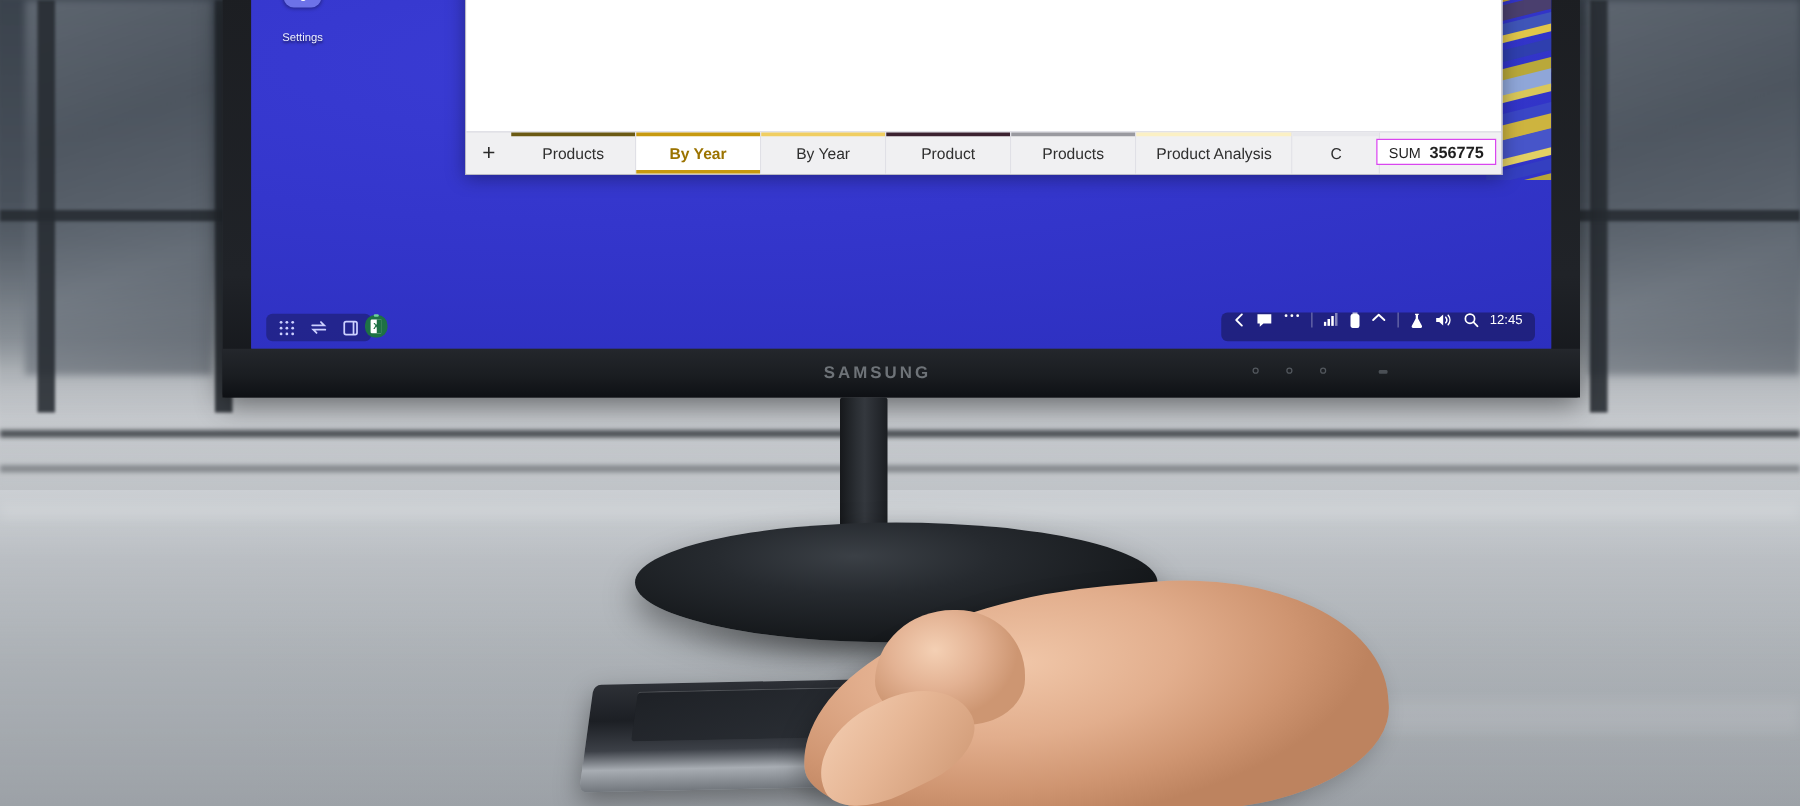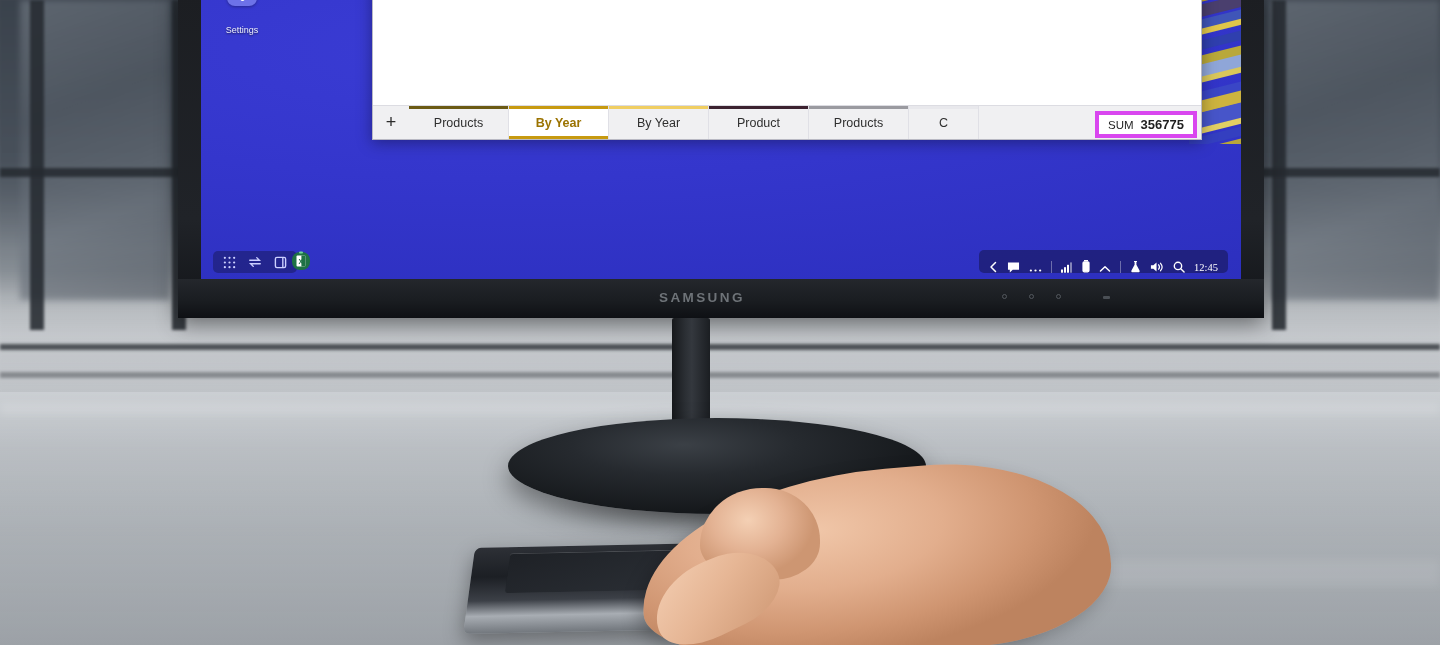--- a/index.html
+++ b/index.html
@@ -151,21 +151,21 @@
   }
   .tab.active {
     background: #ffffff; color: #9b7300; font-weight: 600;
   }
   .tab.active .botbar {
     position: absolute; left: 0; right: 0; bottom: 0; height: 3px;
     background: #c79a10;
   }
   #sumbadge {
     position: absolute; right: 4px; top: 5px;
-    background: #fff; border: 4px solid #d946ef;
+    background: #fff; border: 1px solid #d946ef;
     padding: 2px 9px; font-size: 11.5px; color: #1f1f1f;
     display: flex; gap: 7px; align-items: baseline;
   }
   #sumbadge .sumval { font-weight: 700; font-size: 13px; }
 
   
   #taskbar {
     position: absolute; left: 0; bottom: 0; width: 1040px; height: 31px;
   }
   #tb-left {
@@ -173,23 +173,22 @@
     background: rgba(30,32,120,.72); border-radius: 5px;
     display: flex; align-items: center; gap: 12px; padding: 0 10px;
   }
   #tb-apps {
     position: absolute; left: 88px; top: 1px;
     width: 26px; height: 26px;
   }
   #tb-right {
     position: absolute; right: 13px; top: 2px; height: 23px;
     background: rgba(28,30,110,.78); border-radius: 5px;
-    display: flex; align-items: flex-end; gap: 9px; padding: 0 10px;
+    display: flex; align-items: flex-start; gap: 9px; padding: 0 10px;
     color: #fff;
-    font-family: Liberation Serif, serif;
   }
   #tb-right .sep { width: 1px; height: 12px; background: rgba(255,255,255,.35); }
   #tb-clock { font-size: 10.5px; color: #fff; }
   .tbicon { display: flex; align-items: center; }
 
   
   #neck {
     position: absolute; left: 672px; top: 318px;
     width: 38px; height: 118px;
     background: linear-gradient(90deg,#16181b 0%,#2b2f34 35%,#34383e 52%,#1b1e22 100%);
@@ -342,20 +341,24 @@
                   <span>By Year</span>
                 </div>
                 <div class="tab">
                   <span class="topbar" style="background: rgb(60, 34, 48);"></span>
                   <span>Product</span>
                 </div>
                 <div class="tab">
                   <span class="topbar" style="background: rgb(154, 154, 160);"></span>
                   <span>Products</span>
                 </div>
+                <div class="tab">
+                  <span class="topbar" style="background: rgb(251, 240, 196);"></span>
+                  <span>Product Analysis</span>
+                </div>
                 <div class="tab" style="min-width: 70px;">
                   <span class="topbar" style="background: rgb(232, 232, 236);"></span>
                   <span>C</span>
                 </div>
               </div>
             <div id="sumbadge">
               <span>SUM</span>
               <span class="sumval">356775</span>
             </div>
           </div>

